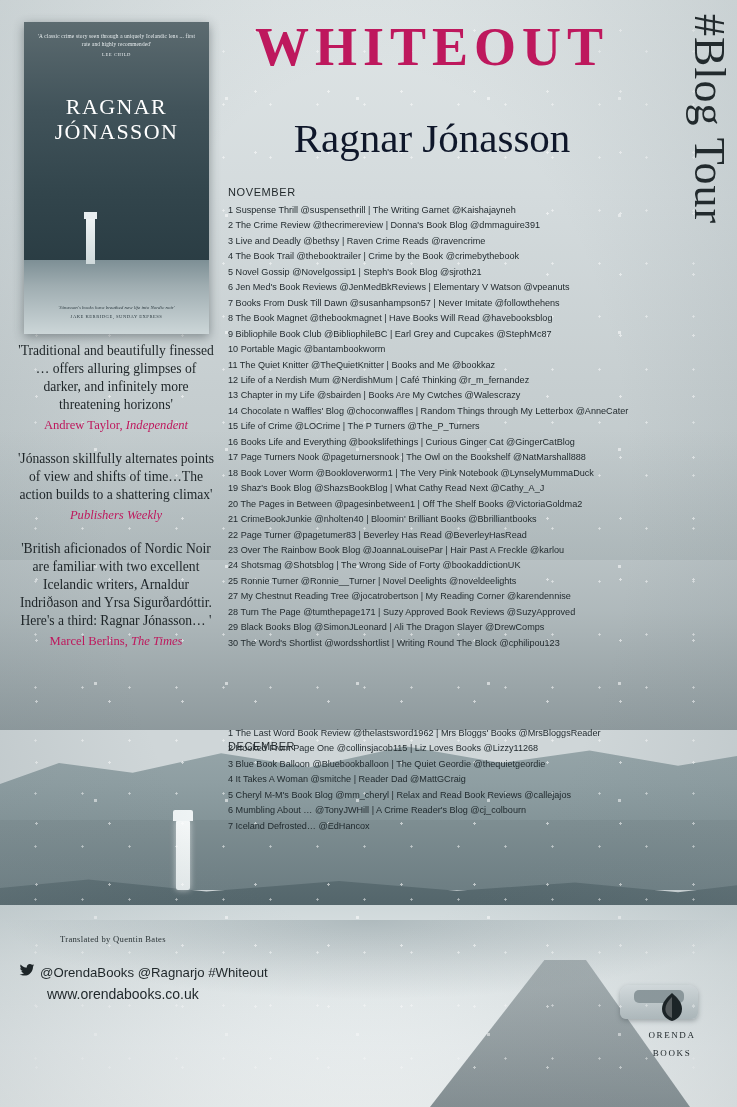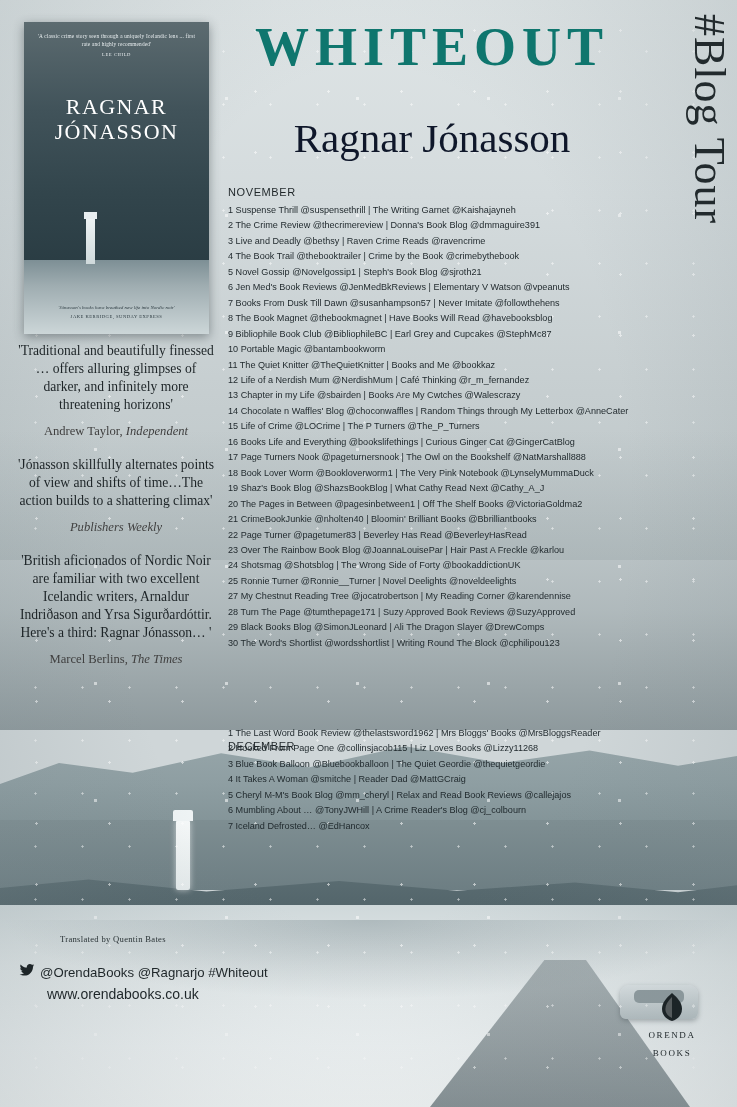--- a/index.html
+++ b/index.html
@@ -71,42 +71,42 @@
   .cover .c-lh:before{content:"";position:absolute;left:-2px;top:-6px;width:13px;height:7px;background:#e8eef0;}
   .cover .c-ground{position:absolute;left:0;right:0;top:238px;height:74px;
     background:linear-gradient(180deg,#7d8f95 0%,#9fadb1 35%,#ccd6d8 100%);}
   .cover .c-blurb{position:absolute;left:10px;right:10px;top:282px;text-align:center;color:#2c3a40;font-size:5px;
     font-family:"Liberation Serif",serif;line-height:1.5;font-style:italic;}
   .cover .c-blurb .src{display:block;font-style:normal;font-size:4.6px;letter-spacing:.5px;margin-top:2px;}
 
   
   .whiteout{position:absolute;left:222px;top:20px;width:420px;
     font-family:"Liberation Serif",serif;font-weight:bold;font-size:54px;letter-spacing:6px;
-    color:#0f766e;text-align:center;line-height:1;}
+    color:#be185d;text-align:center;line-height:1;}
   .author{position:absolute;left:222px;top:118px;width:420px;text-align:center;
     font-family:"Liberation Serif",serif;font-size:41px;color:#0f172a;line-height:1;}
   .blogtour{position:absolute;right:2px;top:14px;width:72px;height:400px;
     font-family:"Liberation Serif",serif;font-size:44px;color:#222a2d;
     writing-mode:vertical-rl;text-orientation:mixed;letter-spacing:1px;}
 
   
   .month{position:absolute;left:228px;font-family:"Liberation Sans",sans-serif;
     font-size:11px;color:#1f2629;letter-spacing:.6px;}
   .m-nov{top:186px;}
   .m-dec{top:724px;margin-top:16px;}
   .stops{position:absolute;left:228px;width:470px;}
   .s-nov{top:203px;}
   .s-dec{top:726px;}
   .stop{font-size:9.1px;line-height:15.45px;color:#1e272b;white-space:nowrap;}
 
   
   .reviews{position:absolute;left:16px;top:342px;width:200px;text-align:center;
     font-family:"Liberation Serif",serif;color:#1d2427;}
   .rev{margin-bottom:16px;font-size:13.6px;line-height:1.33;}
-  .rev .src{display:block;font-size:12.6px;margin-top:9px;color:#404040;}
+  .rev .src{display:block;font-size:12.6px;margin-top:3px;color:#be185d;}
   .rev .src i{font-style:italic;}
 
   
   .translator{position:absolute;left:60px;top:934px;font-family:"Liberation Serif",serif;
     font-size:8.6px;color:#2a3336;letter-spacing:.3px;}
   .social{position:absolute;left:40px;top:965px;font-size:13.2px;color:#1e2629;
     font-family:"Liberation Sans",sans-serif;}
   .website{position:absolute;left:47px;top:986px;font-size:14px;color:#1e2629;
     font-family:"Liberation Sans",sans-serif;}
   .twitter-bird{position:absolute;left:18px;top:962px;width:18px;height:16px;}

